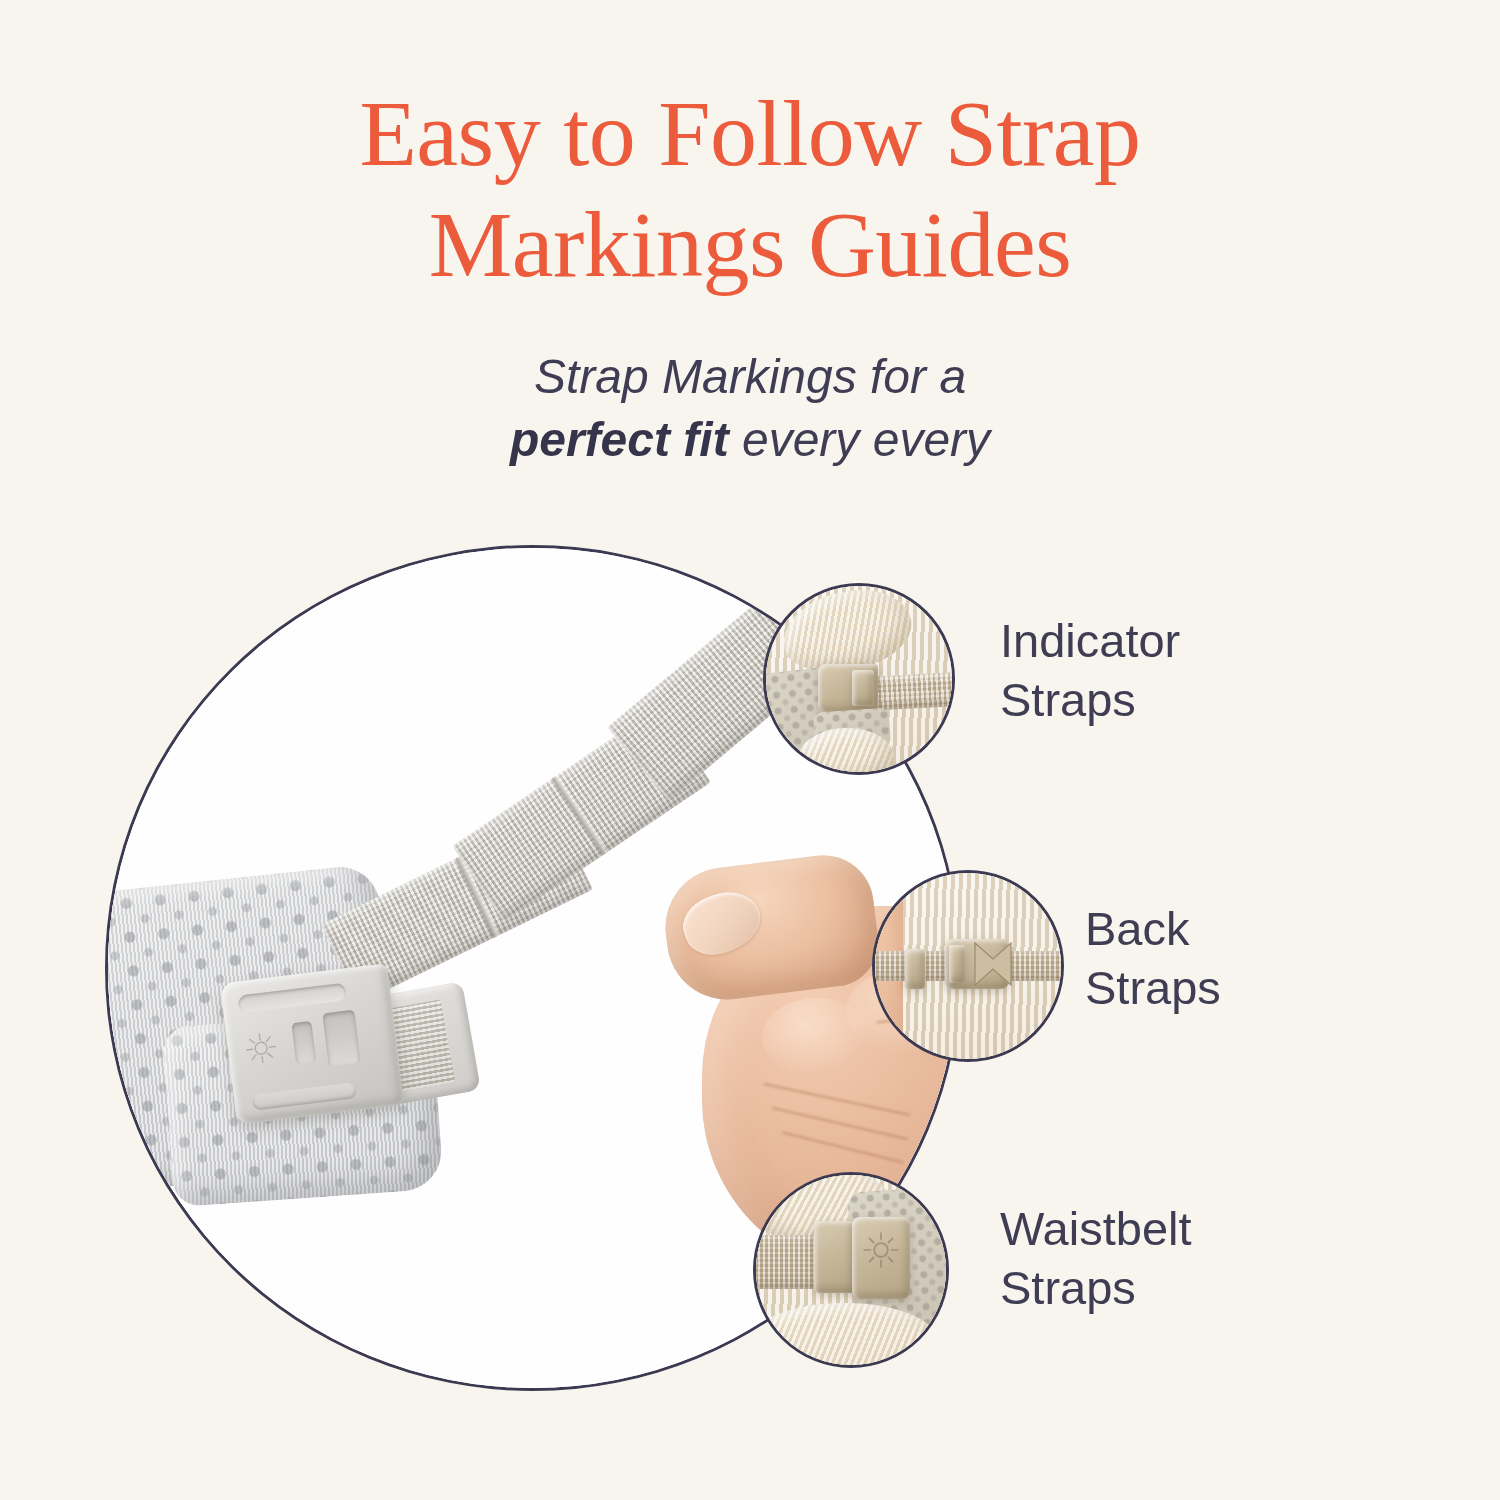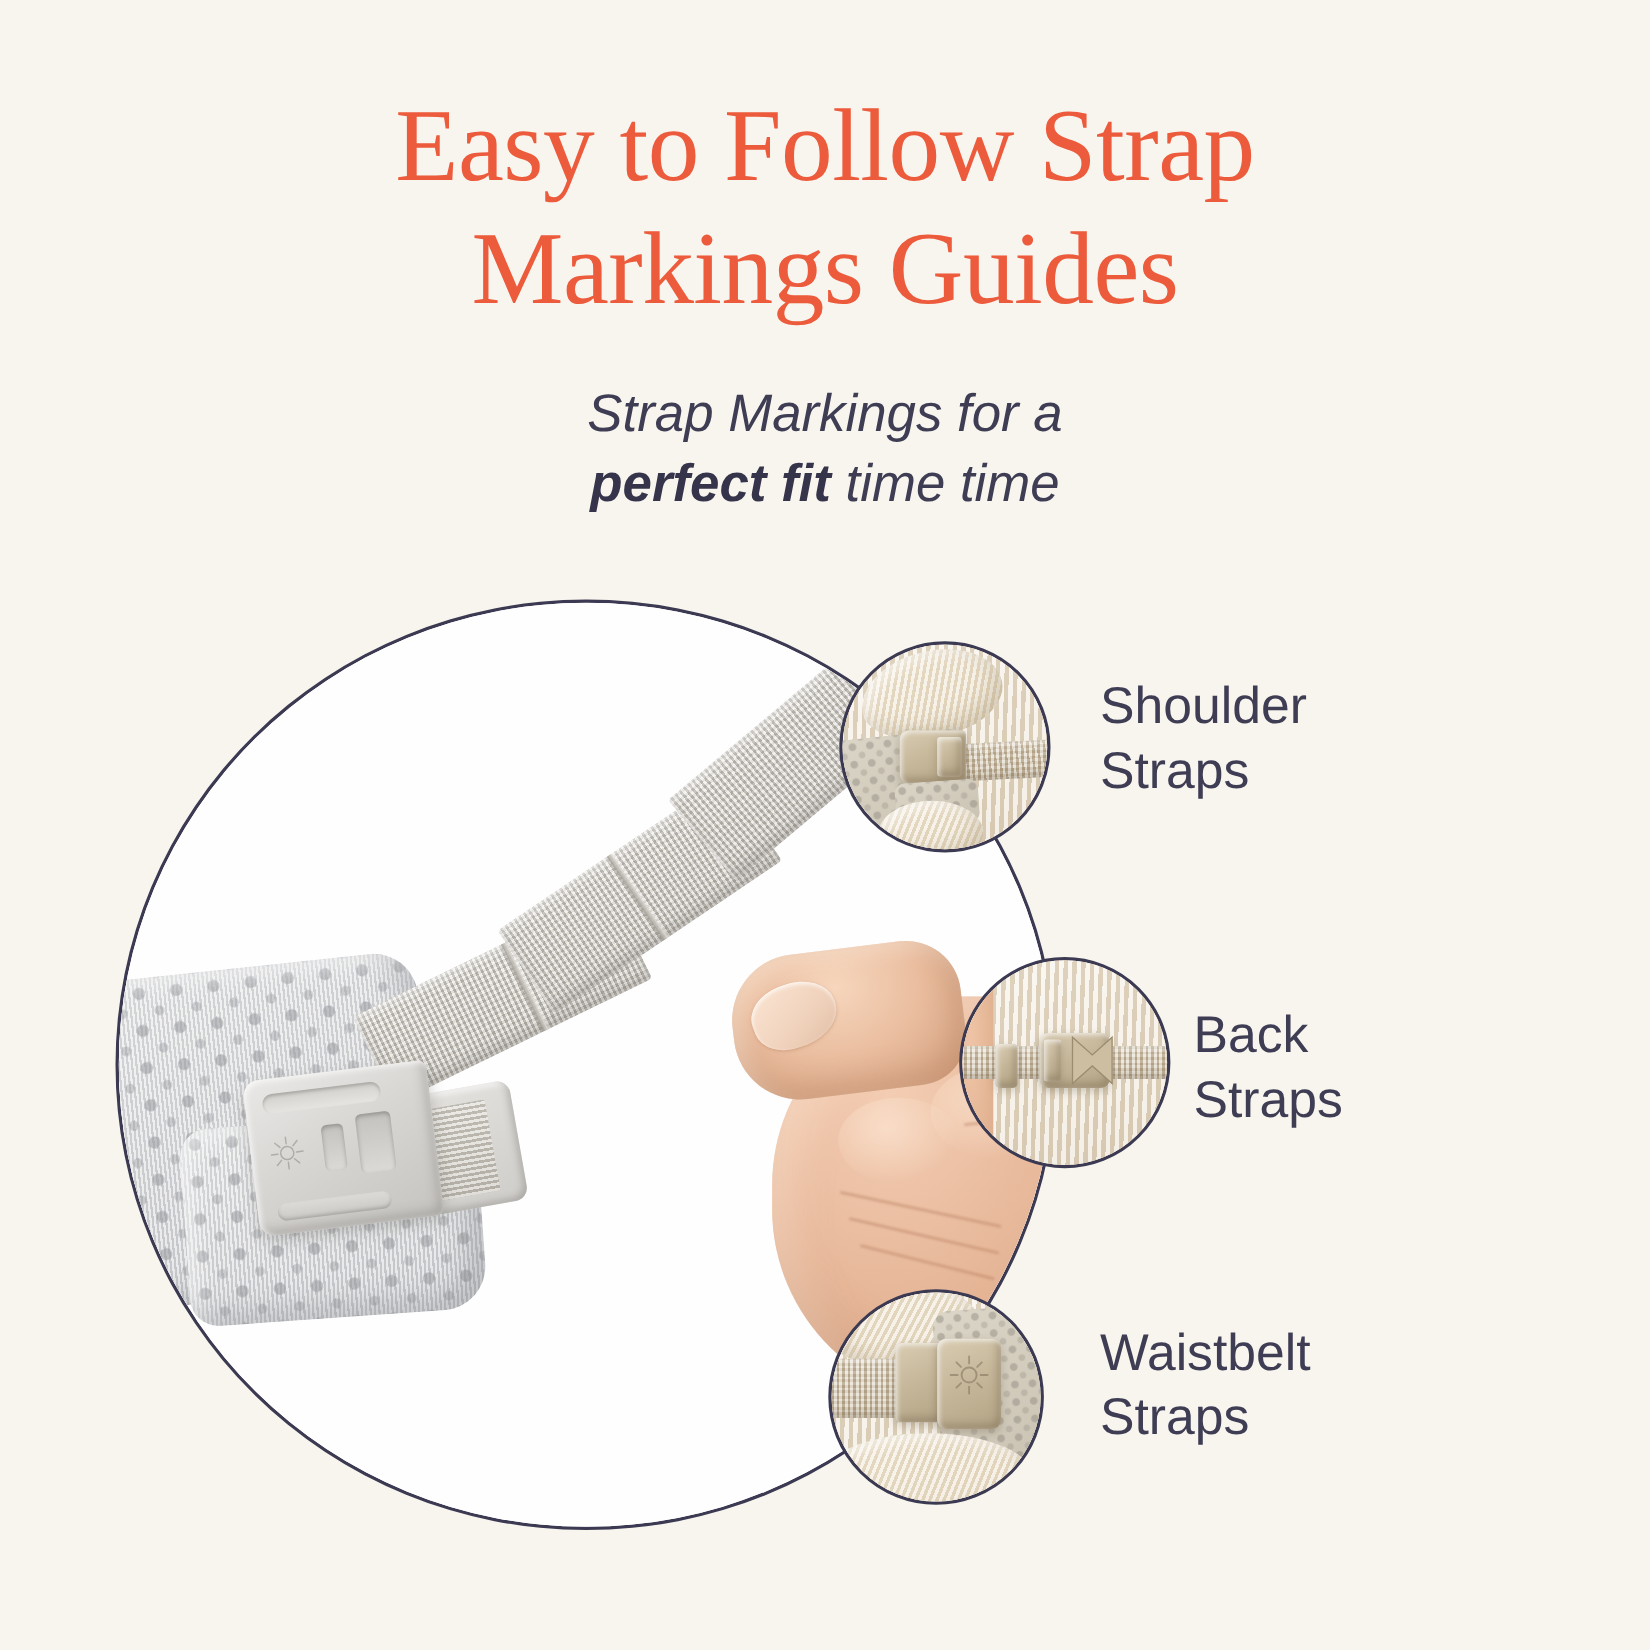--- a/index.html
+++ b/index.html
@@ -338,36 +338,36 @@
   
   .label {
     position: absolute;
     color: #3E3D54;
     font-size: 47px;
     line-height: 1.25;
     font-weight: 400;
     white-space: pre-line;
   }
   .l-shoulder { left: 1000px; top: 112px; }
-  .l-back     { left: 1085px; top: 400px; margin-top: 11px; }
+  .l-back     { left: 1085px; top: 400px; }
   .l-waist    { left: 1000px; top: 700px; }
 </style>
 </head>
 <body>
 
 <div id="page">
 
   <div class="headline">
     <span class="ln">Easy to Follow Strap</span>
     <span class="ln">Markings Guides</span>
   </div>
 
   <div class="subhead">
     <span class="ln">Strap Markings for a</span>
-    <span class="ln"><b>perfect fit</b><span> time time</span></span>
+    <span class="ln"><b>perfect fit</b><span> every every</span></span>
   </div>
 
   <div class="stage">
 
     <svg class="connectors" viewBox="0 0 1500 1000" width="1500" height="1000">
       <line x1="700" y1="170" x2="790" y2="120" stroke="#3B3A52" stroke-width="3"></line>
       <line x1="838" y1="262" x2="905" y2="330" stroke="#3B3A52" stroke-width="3"></line>
       <line x1="905" y1="608" x2="866" y2="690" stroke="#3B3A52" stroke-width="3"></line>
       <line x1="753" y1="800" x2="680" y2="845" stroke="#3B3A52" stroke-width="3"></line>
       <line x1="880" y1="468" x2="820" y2="468" stroke="#3B3A52" stroke-width="3"></line>
@@ -467,21 +467,21 @@
           <line x1="30" y1="20" x2="36" y2="20"></line>
           <line x1="9" y1="9" x2="13" y2="13"></line>
           <line x1="27" y1="27" x2="31" y2="31"></line>
           <line x1="31" y1="9" x2="27" y2="13"></line>
           <line x1="13" y1="27" x2="9" y2="31"></line>
         </g>
       </svg>
       <div class="pillow" style="left:-14px; top:128px; width:200px; height:84px;"></div>
     </div>
 
-    <div class="label l-shoulder">Shoulder
+    <div class="label l-shoulder">Indicator
 Straps</div>
     <div class="label l-back">Back
 Straps</div>
     <div class="label l-waist">Waistbelt
 Straps</div>
 
   </div>
 </div>
 
 </body></html>

